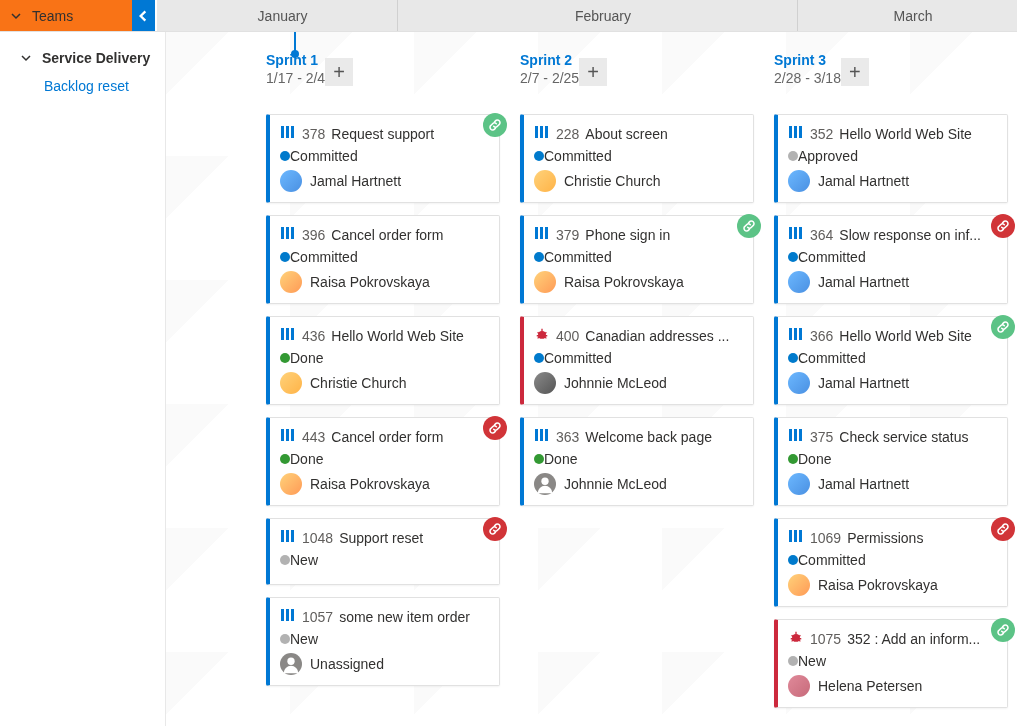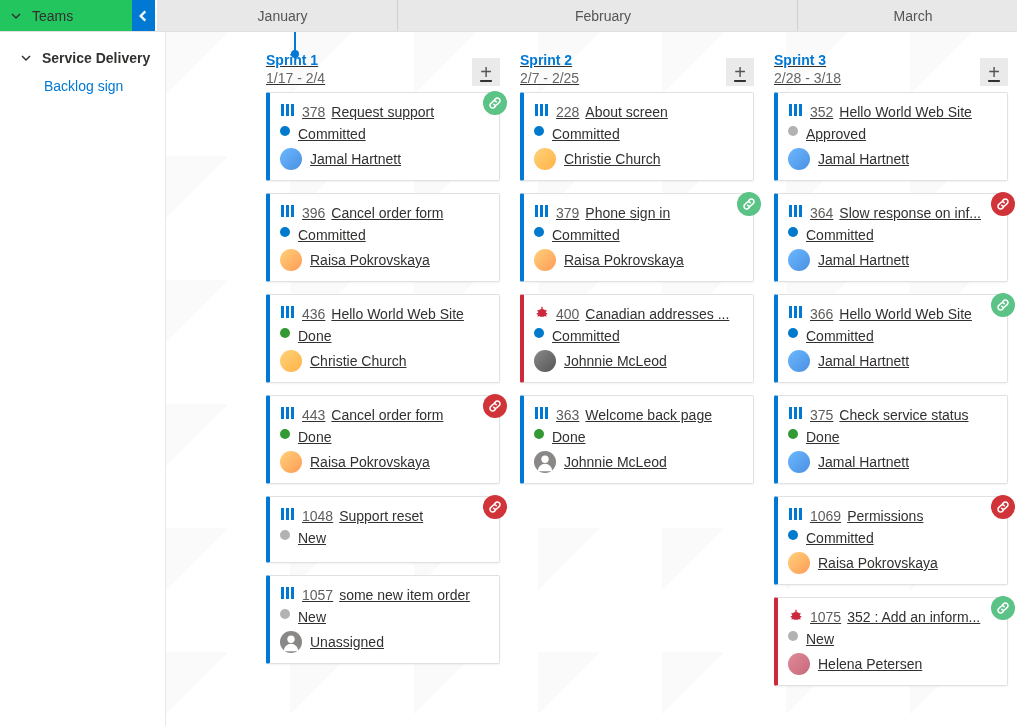--- a/index.html
+++ b/index.html
@@ -17,21 +17,21 @@
   .top-row {
     display: flex;
     height: 32px;
     border-bottom: 1px solid #e1e1e1;
     background: #e8e8e8;
   }
   .top-teams {
     width: 166px;
     display: flex;
     align-items: center;
-    background: #22c55e;
+    background: #f97316;
     border-right: 0;
     padding-left: 10px;
     gap: 10px;
   }
   .chev {
     width: 12px; height: 12px;
     display: inline-flex; align-items: center; justify-content: center;
   }
   .nav-prev {
     width: 32px;
@@ -108,24 +108,22 @@
   .columns {
     display: flex;
     gap: 20px;
     padding-top: 20px;
   }
   .col {
     width: 234px;
   }
   .col-header {
     display: flex;
-    justify-content: space-between;
     align-items: flex-start;
-    margin-bottom: 6px;
-    text-decoration: underline;
+    margin-bottom: 28px;
   }
   .col-title {
     color: #0078d4;
     font-weight: 600;
   }
   .col-dates {
     color: #666;
     font-size: 14px;
     margin-top: 2px;
   }
@@ -142,43 +140,41 @@
   }
   .card {
     background: #fff;
     border: 1px solid #e1e1e1;
     border-left: 4px solid #0078d4;
     border-radius: 2px;
     padding: 10px 0 10px 10px;
     margin-bottom: 12px;
     position: relative;
     box-shadow: 0 1px 2px rgba(0,0,0,0.05);
-    text-decoration: underline;
   }
   .card.bug { border-left-color: #cc293d; }
   .card .row1 {
     display: flex;
     align-items: center;
     gap: 6px;
     margin-bottom: 6px;
   }
   .wi-icon {
     width: 16px; height: 14px; flex-shrink: 0;
   }
   .wi-id { color: #605e5c; }
   .wi-title {
     white-space: nowrap;
     overflow: hidden;
     text-overflow: ellipsis;
     flex: 1;
   }
   .card .row2 {
     display: flex;
-    align-items: flex-start;
-    gap: 8px;
+    align-items: center;
     margin-bottom: 6px;
   }
   .state-dot {
     width: 10px; height: 10px;
     border-radius: 50%;
     flex-shrink: 0;
   }
   .card .row3 {
     display: flex;
     align-items: center;
@@ -236,21 +232,21 @@
 <div class="main">
   <div class="sidebar">
     <div class="side-team">
       <span class="chev">
         <svg viewBox="0 0 12 12">
             <path d="M2 4 L6 8 L10 4" fill="none" stroke="#323130" stroke-width="1.5"></path>
           </svg>
       </span>
       <span>Service Delivery</span>
     </div>
-    <div class="side-link">Backlog sign</div>
+    <div class="side-link">Backlog reset</div>
   </div>
 
   <div class="board-area">
     <div class="today-marker"></div>
     <div class="columns" id="columns">
         <div class="col">
           <div class="col-header">
     <div>
       <div class="col-title">Sprint 1</div>
       <div class="col-dates">1/17 - 2/4</div>

